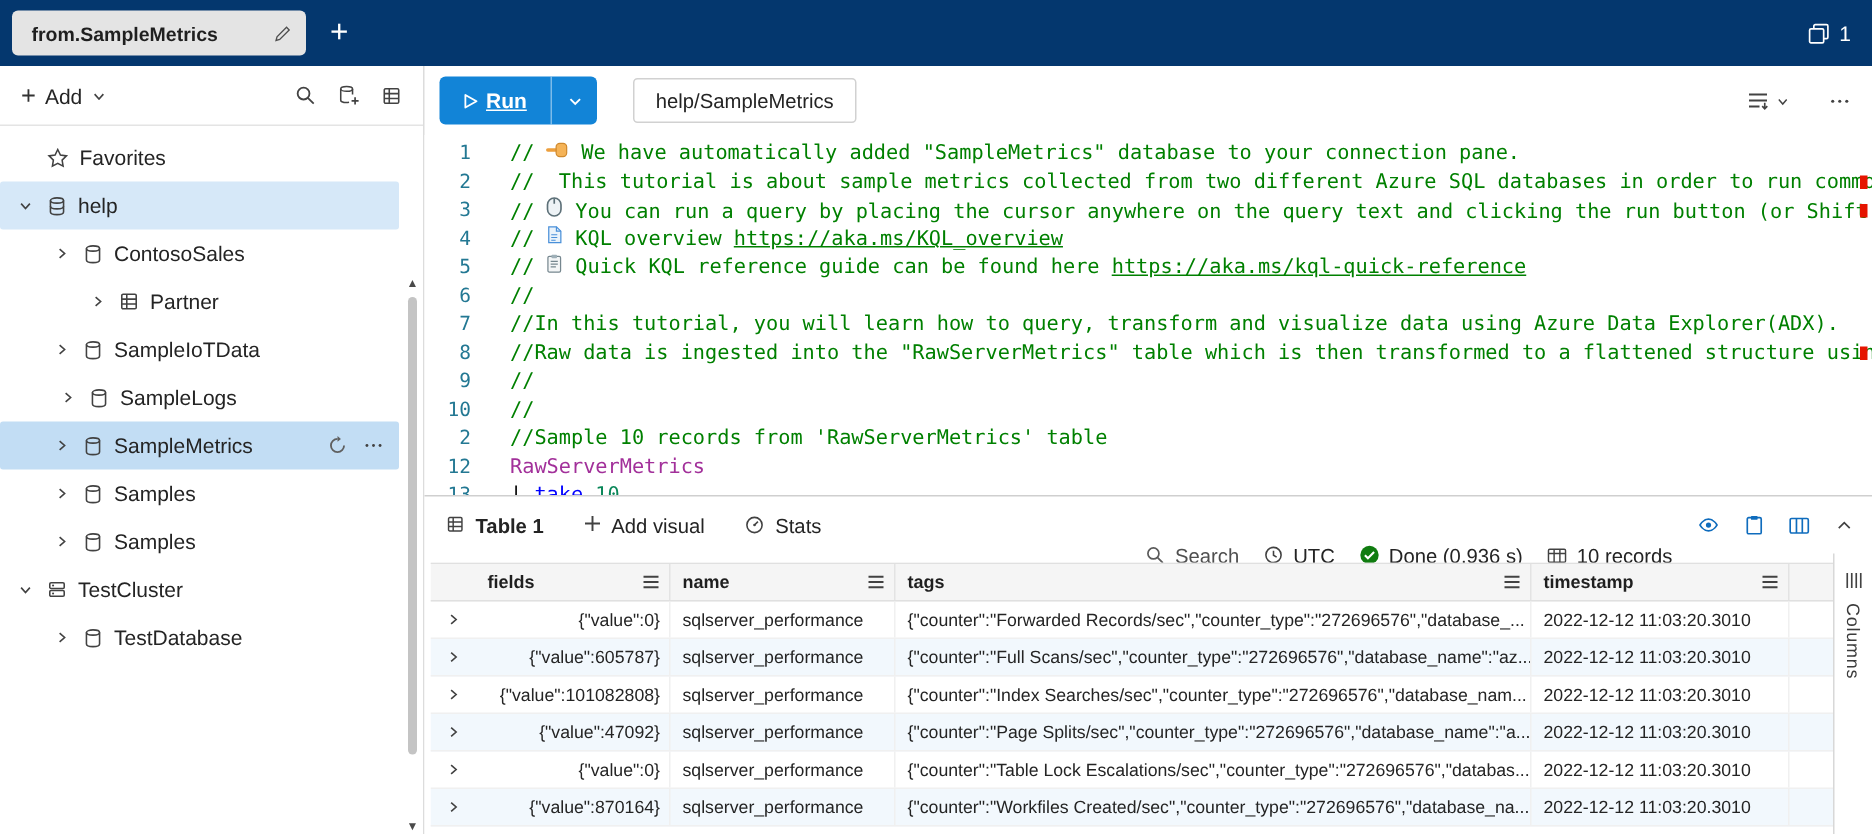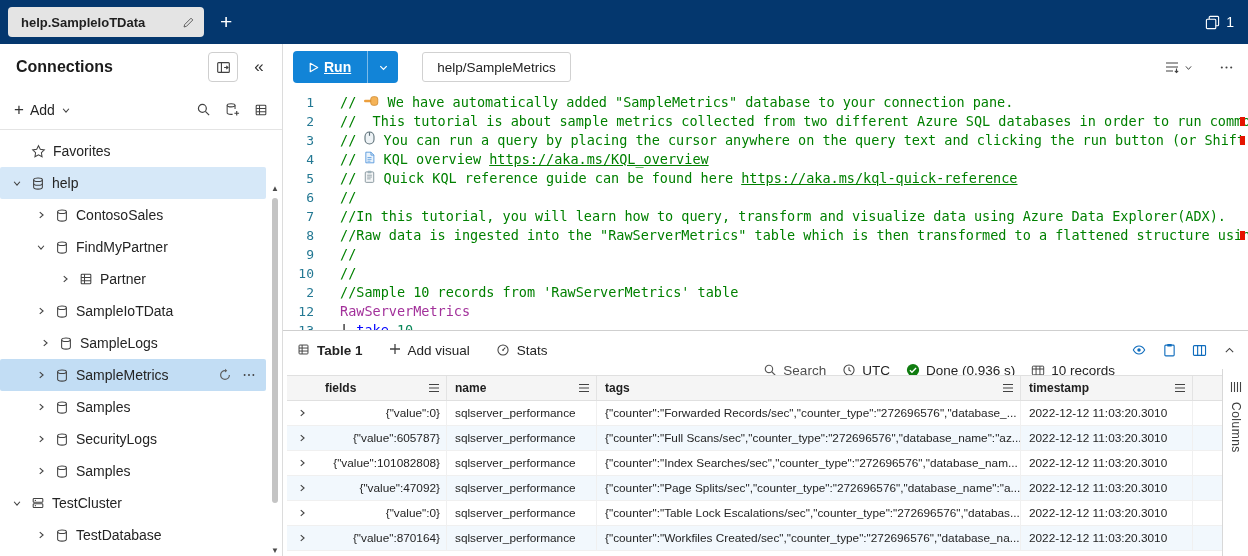--- a/index.html
+++ b/index.html
@@ -122,21 +122,21 @@
     padding-top:12px; gap:9px; background:#fff; }
   .railtext { writing-mode:vertical-rl; font-size:12px; color:#3b3b3b; letter-spacing:.5px; }
 </style>
 </head>
 <body>
 
 <div class="app">
 
   <header class="topbar">
     <div class="qtab">
-      <span class="qtab-title">help.SampleIoTData</span>
+      <span class="qtab-title">from.SampleMetrics</span>
       <span class="icn">
         <svg width="13" height="13" viewBox="0 0 16 16">
             <path d="M2.5 13.5l.8-3 7.8-7.8 2.2 2.2-7.8 7.8z" fill="none" stroke="#505050" stroke-width="1.1"></path>
           </svg>
       </span>
     </div>
     <span class="newtab">+</span>
     <div class="wincount">
       <span class="icn">
         <svg width="15" height="15" viewBox="0 0 16 16">
@@ -144,31 +144,20 @@
             <rect x="1.5" y="4.5" width="10" height="10" rx="1" fill="#04376e" stroke="#fff" stroke-width="1.2"></rect>
           </svg>
       </span>
       <span>1</span>
     </div>
   </header>
 
   <div class="main">
 
     <aside class="connections">
-      <div class="conn-header">
-        <span class="conn-title">Connections</span>
-        <span class="boxbtn">
-          <svg width="15" height="15" viewBox="0 0 16 16">
-              <rect x="1.8" y="2.8" width="12.4" height="10.4" rx="1" fill="none" stroke="#424242" stroke-width="1.2"></rect>
-              <path d="M5.8 2.8v10.4" stroke="#424242" stroke-width="1.2"></path>
-              <path d="M8.6 8h4M10.9 6.2L12.9 8l-2 1.8" fill="none" stroke="#424242" stroke-width="1.1"></path>
-            </svg>
-        </span>
-        <span class="chevleft">«</span>
-      </div>
       <div class="addrow">
         <span class="addbtn">
           <span class="addplus">+</span>
           <span>Add</span>
           <span class="icn">
             <svg width="10" height="10" viewBox="0 0 12 12">
                 <path d="M2.5 4.5L6 8.5l3.5-4" stroke="#424242" fill="none" stroke-width="1.3"></path>
               </svg>
           </span>
         </span>
@@ -225,34 +214,20 @@
               </svg>
             </span>
             <span class="icn">
               <svg width="14" height="15" viewBox="0 0 16 16">
                 <ellipse cx="8" cy="3.6" rx="5" ry="2" stroke="#424242" fill="none" stroke-width="1.2"></ellipse>
                 <path d="M3 3.6v8.8c0 1.1 2.2 2 5 2s5-.9 5-2V3.6" stroke="#424242" fill="none" stroke-width="1.2"></path>
               </svg>
             </span>
             <span class="tlabel">ContosoSales</span>
           </div>
-          <div class="tree-row" style="padding-left:34px">
-            <span class="chev">
-              <svg width="10" height="10" viewBox="0 0 12 12">
-                <path d="M2.5 4.5L6 8.5l3.5-4" stroke="#424242" fill="none" stroke-width="1.3"></path>
-              </svg>
-            </span>
-            <span class="icn">
-              <svg width="14" height="15" viewBox="0 0 16 16">
-                <ellipse cx="8" cy="3.6" rx="5" ry="2" stroke="#424242" fill="none" stroke-width="1.2"></ellipse>
-                <path d="M3 3.6v8.8c0 1.1 2.2 2 5 2s5-.9 5-2V3.6" stroke="#424242" fill="none" stroke-width="1.2"></path>
-              </svg>
-            </span>
-            <span class="tlabel">FindMyPartner</span>
-          </div>
           <div class="tree-row" style="padding-left:58px">
             <span class="chev">
               <svg width="10" height="10" viewBox="0 0 12 12">
                 <path d="M4.5 2.5L8.5 6l-4 3.5" stroke="#424242" fill="none" stroke-width="1.3"></path>
               </svg>
             </span>
             <span class="icn">
               <svg width="14" height="14" viewBox="0 0 16 16">
                 <rect x="2.5" y="2.5" width="11" height="11" rx="1" stroke="#424242" fill="none" stroke-width="1.2"></rect>
                 <path d="M2.5 6.2h11M6.3 2.5v11M2.5 9.9h11" stroke="#424242" fill="none" stroke-width="1.2"></path>
@@ -323,34 +298,20 @@
                 <path d="M4.5 2.5L8.5 6l-4 3.5" stroke="#424242" fill="none" stroke-width="1.3"></path>
               </svg>
             </span>
             <span class="icn">
               <svg width="14" height="15" viewBox="0 0 16 16">
                 <ellipse cx="8" cy="3.6" rx="5" ry="2" stroke="#424242" fill="none" stroke-width="1.2"></ellipse>
                 <path d="M3 3.6v8.8c0 1.1 2.2 2 5 2s5-.9 5-2V3.6" stroke="#424242" fill="none" stroke-width="1.2"></path>
               </svg>
             </span>
             <span class="tlabel">Samples</span>
-          </div>
-          <div class="tree-row" style="padding-left:34px">
-            <span class="chev">
-              <svg width="10" height="10" viewBox="0 0 12 12">
-                <path d="M4.5 2.5L8.5 6l-4 3.5" stroke="#424242" fill="none" stroke-width="1.3"></path>
-              </svg>
-            </span>
-            <span class="icn">
-              <svg width="14" height="15" viewBox="0 0 16 16">
-                <ellipse cx="8" cy="3.6" rx="5" ry="2" stroke="#424242" fill="none" stroke-width="1.2"></ellipse>
-                <path d="M3 3.6v8.8c0 1.1 2.2 2 5 2s5-.9 5-2V3.6" stroke="#424242" fill="none" stroke-width="1.2"></path>
-              </svg>
-            </span>
-            <span class="tlabel">SecurityLogs</span>
           </div>
           <div class="tree-row" style="padding-left:34px">
             <span class="chev">
               <svg width="10" height="10" viewBox="0 0 12 12">
                 <path d="M4.5 2.5L8.5 6l-4 3.5" stroke="#424242" fill="none" stroke-width="1.3"></path>
               </svg>
             </span>
             <span class="icn">
               <svg width="14" height="15" viewBox="0 0 16 16">
                 <ellipse cx="8" cy="3.6" rx="5" ry="2" stroke="#424242" fill="none" stroke-width="1.2"></ellipse>

